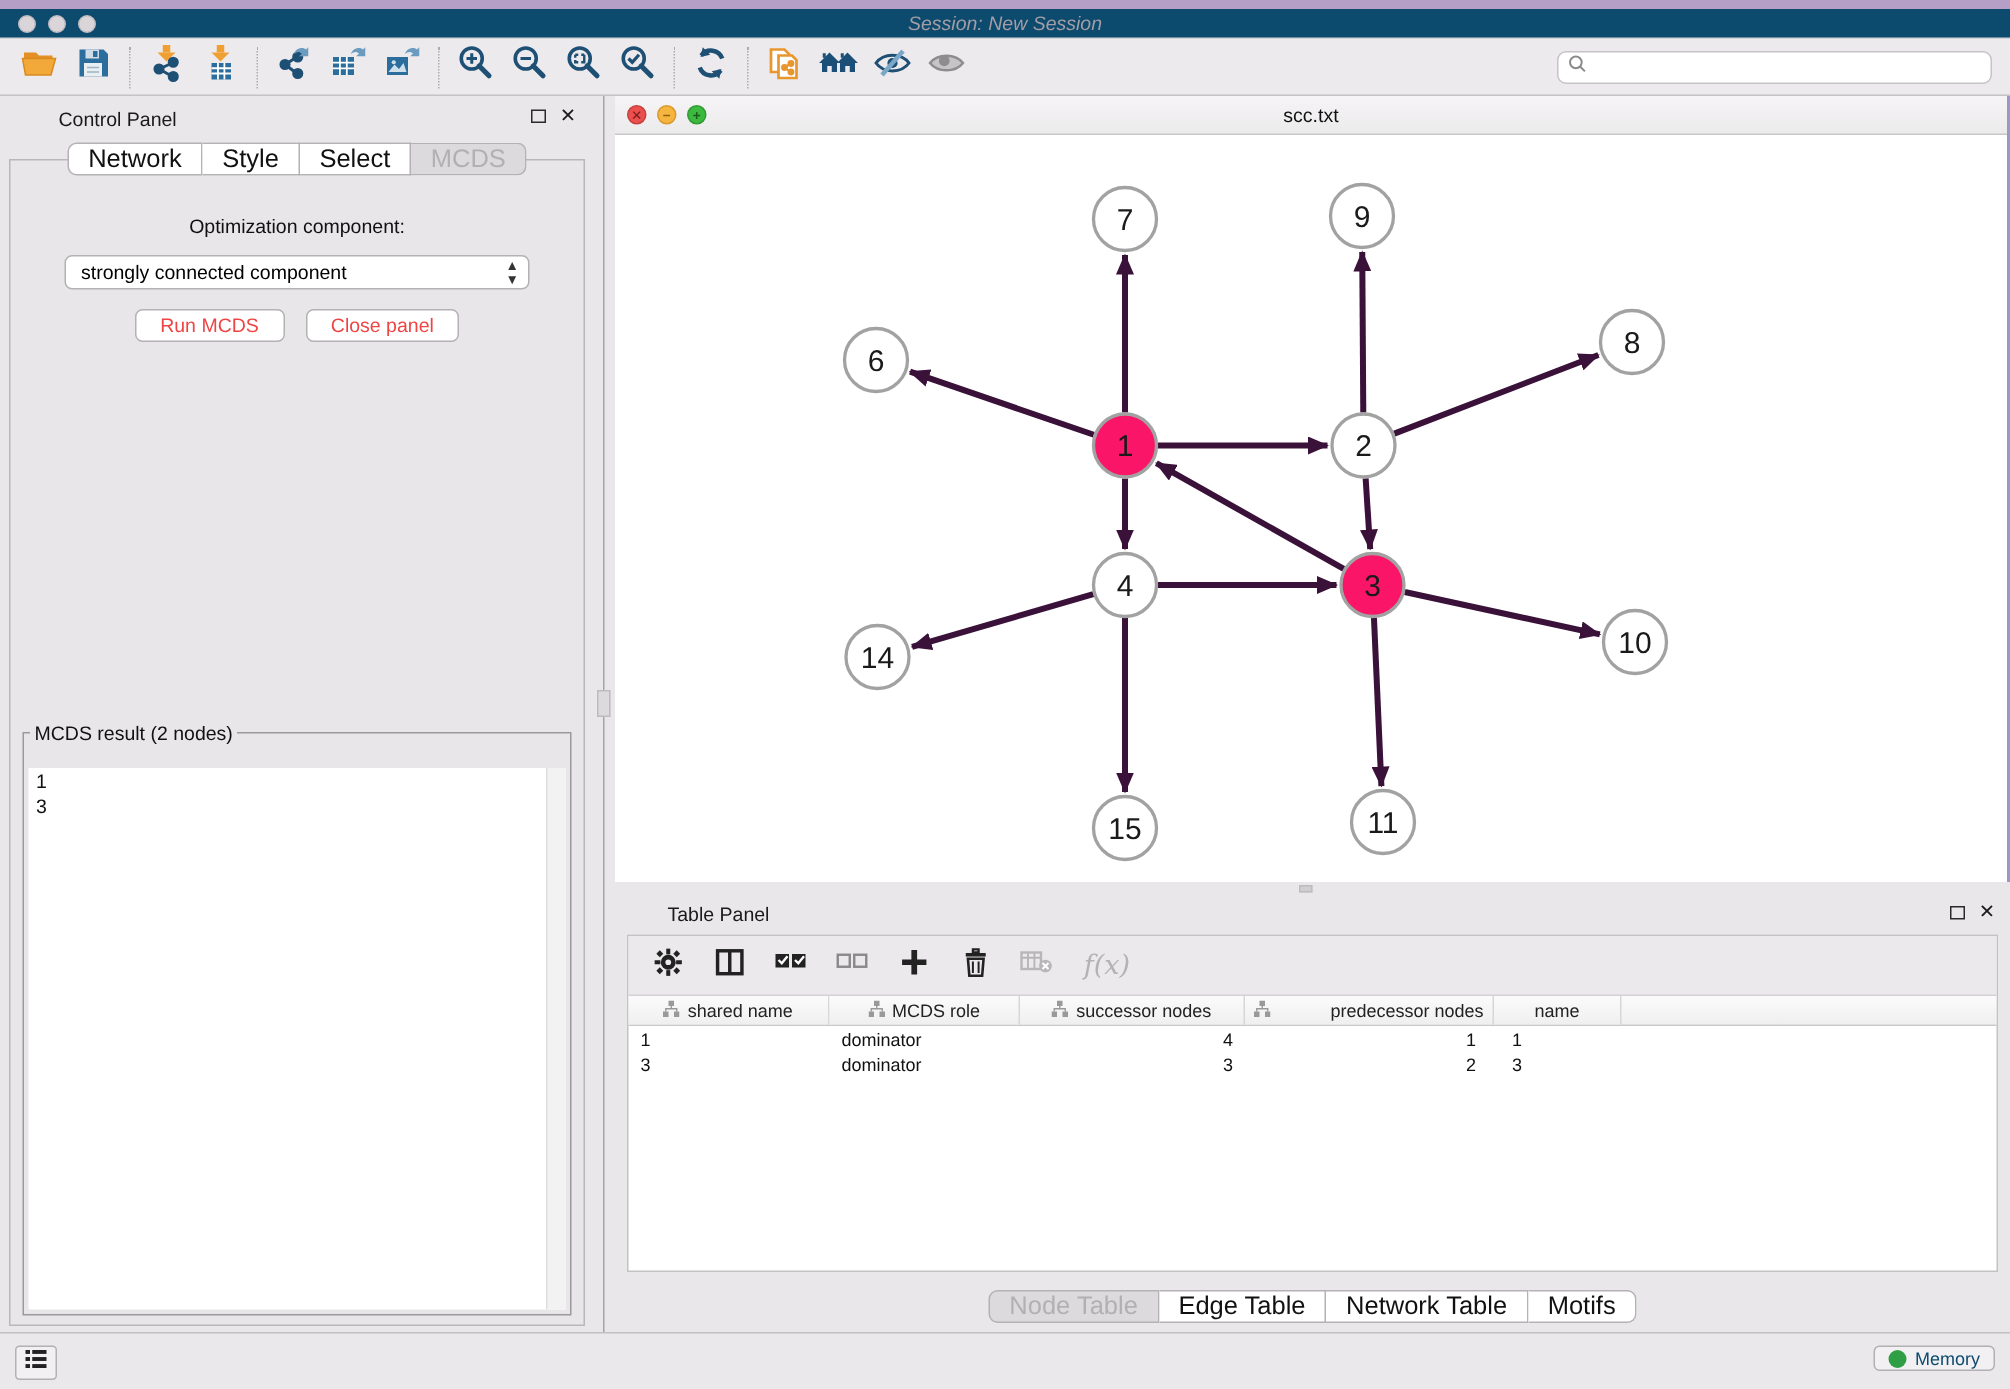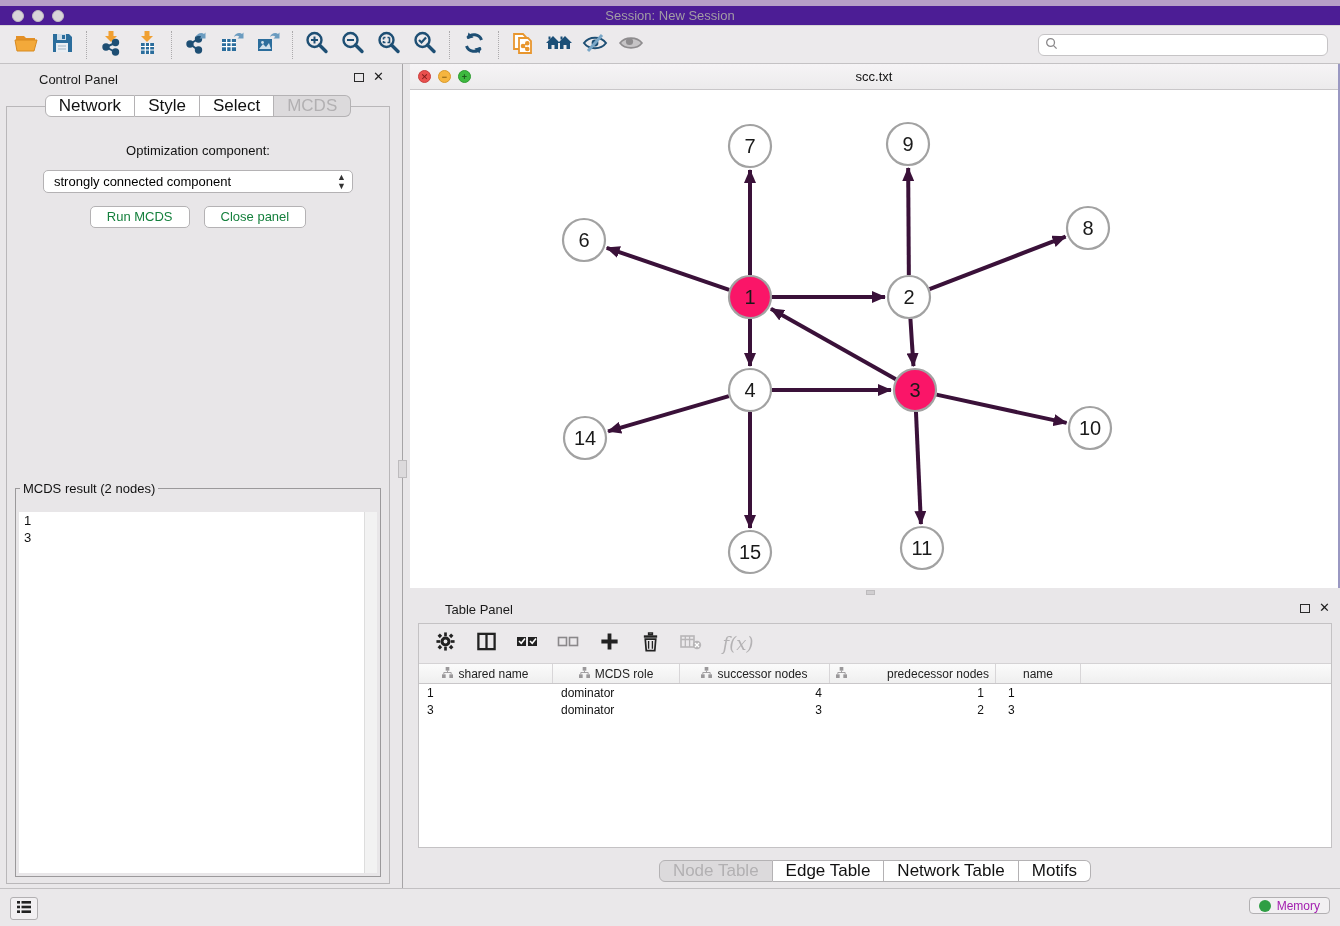--- a/index.html
+++ b/index.html
@@ -2,22 +2,22 @@
 <html><head>
 <meta charset="utf-8">
 <style>
   html,body{margin:0;padding:0;background:#555;}
   *{box-sizing:border-box;}
   .app{position:relative;width:1340px;height:926px;background:#e9e7e9;
        font-family:"Liberation Sans","DejaVu Sans",sans-serif;overflow:hidden;}
 
   
   .mac-strip{position:absolute;left:0;top:0;width:100%;height:6px;background:#b69fc7;}
-  .titlebar{position:absolute;left:0;top:6px;width:100%;height:20px;background:#4c1d95;
-            border-bottom:1px solid #d6d4d6;}
+  .titlebar{position:absolute;left:0;top:6px;width:100%;height:20px;background:#0c4a6e;
+            border-bottom:1px solid #d6d4d6;font-style:italic;}
   .titlebar .title{position:absolute;left:0;right:0;top:2px;text-align:center;
                    font-size:13px;color:#a39da5;}
   .tl-dot{position:absolute;top:4px;width:12px;height:12px;border-radius:50%;
           background:#d9d5d9;border:1px solid #c0bcc0;}
 
   
   .toolbar{position:absolute;left:0;top:26px;width:100%;height:38px;background:#eceaec;
            border-bottom:1px solid #c4c2c4;display:flex;align-items:center;padding-left:8px;}
   .tb-btn{width:36px;height:32px;display:flex;align-items:center;justify-content:center;flex:0 0 auto;}
   .tb-sep{width:1px;height:28px;border-left:1px dotted #acaaac;margin:0 6px;flex:0 0 auto;}
@@ -40,21 +40,21 @@
   .tab:first-child{border-left:1px solid #b4b2b4;border-radius:6px 0 0 6px;}
   .tab:last-child{border-radius:0 6px 6px 0;}
   .tab.selected{background:#dcdadc;color:#b2b0b2;}
   .opt-label{margin-top:36px;text-align:center;font-size:13px;color:#111;}
   .combo{position:relative;margin:12px auto 0;width:310px;height:23px;background:#fff;
          border:1px solid #b4b2b4;border-radius:5px;font-size:13px;line-height:21px;padding:0 22px 0 10px;}
   .combo .stepper{position:absolute;right:6px;top:2px;display:flex;flex-direction:column;line-height:9px;
                   font-size:9px;color:#333;}
   .btnrow{display:flex;justify-content:center;gap:14px;margin-top:13px;}
   .mac-btn{height:22px;padding:0 16px;background:#fff;border:1px solid #b4b2b4;border-radius:5px;
-           font-size:13px;line-height:20px;color:#15803d;}
+           font-size:13px;line-height:20px;color:#ef4444;}
   .result-group{position:absolute;left:8px;right:8px;top:374px;bottom:6px;
                 border:1px solid #9b999b;margin:0;padding:2px;}
   .result-group legend{font-size:13px;padding:0 3px;margin-left:2px;color:#111;}
   .result-list{position:absolute;left:3px;right:3px;top:16px;bottom:3px;background:#fff;overflow:hidden;}
   .result-scroll{position:absolute;right:0;top:0;bottom:0;width:13px;background:#f2f2f2;
                  border-left:1px solid #ddd;}
   .result-line{font-size:13px;line-height:17px;padding-left:5px;color:#111;}
 
   
   .v-splitter{position:absolute;left:396px;top:64px;width:14px;height:824px;background:#e9e7e9;}
@@ -97,21 +97,21 @@
   .ar3{text-align:right;padding-right:12px;} .al4{text-align:left;padding-left:12px;}
   .tp-tabs{position:absolute;left:0;right:0;bottom:6px;display:flex;justify-content:center;}
 
   
   .statusbar{position:absolute;left:0;top:888px;width:100%;height:38px;background:#eae8ea;
              border-top:1px solid #c2c0c2;}
   .list-btn{position:absolute;left:10px;top:8px;width:28px;height:23px;background:#f2f0f2;
             border:1px solid #b2b0b2;border-radius:3px;display:flex;align-items:center;justify-content:center;}
   .memory-btn{position:absolute;right:10px;top:8px;height:17px;background:#f2f0f2;
               border:1px solid #b2b0b2;border-radius:4px;display:flex;align-items:center;
-              padding:0 9px;gap:6px;font-size:12px;color:#a21caf;}
+              padding:0 9px;gap:6px;font-size:12px;color:#0c4a6e;}
   .mem-dot{width:12px;height:12px;border-radius:50%;background:#2f9e44;}
 </style>
 </head>
 <body>
 
 <div class="app">
 
   <div class="mac-strip"></div>
   <div class="titlebar">
     <div class="tl-dot" style="left:12px"></div>

